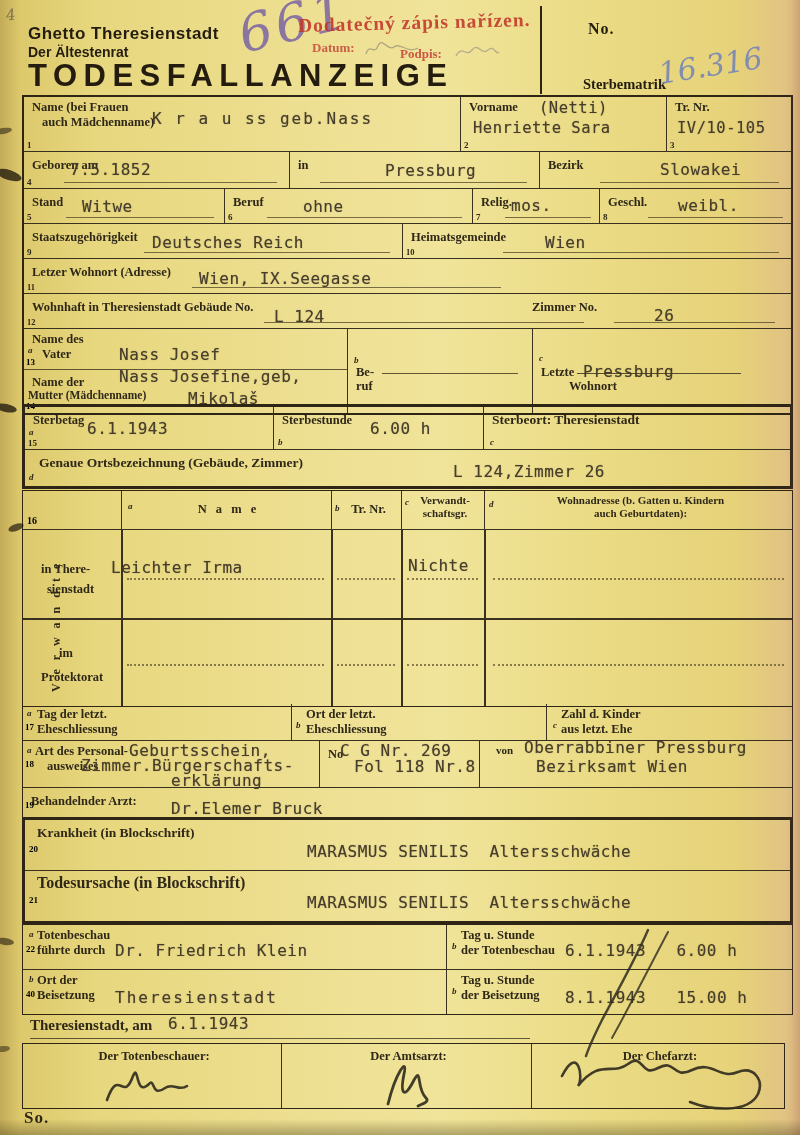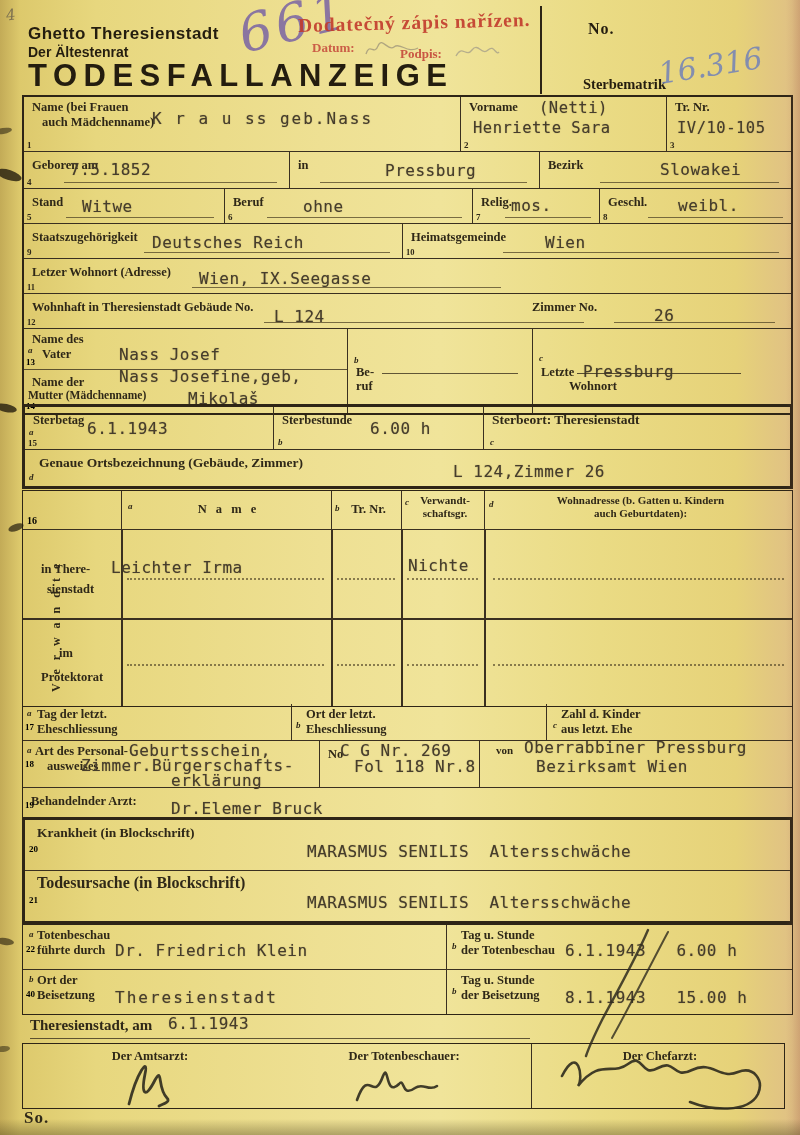--- a/index.html
+++ b/index.html
@@ -382,33 +382,33 @@
     </div>
   </div>
 
   <div class="abs" style="left:30px;top:1016px;">
     <span class="lbl" style="font-size:15px;">Theresienstadt, am</span>
     <span class="typed big" style="left:138px;top:-2px;">6.1.1943</span>
   </div>
   <div class="abs" style="left:30px;top:1038px;width:500px;height:1px;background:rgba(60,50,30,.8);"></div>
 
   <div class="box" style="left:22px;top:1043px;width:763px;height:66px;border-width:1.5px;display:flex;">
+    <div class="fcell" style="width:258px;text-align:center;border-left:none;">
+      <div class="lbl" style="margin-top:2px;">Der Totenbeschauer:</div>
+      <div class="abs" style="left:70px;top:14px;">
+        <svg width="110" height="48" viewBox="0 0 110 48">
+            <path d="M14,42 C26,8 30,46 40,18 C46,4 42,40 56,26 C62,19 58,40 72,30 C80,24 86,34 94,28" fill="none" stroke="#2e2a1d" stroke-width="2.6" stroke-linecap="round" opacity=".9"></path>
+          </svg>
+      </div>
+    </div>
     <div class="fcell" style="width:250px;text-align:center;">
       <div class="lbl" style="margin-top:2px;">Der Amtsarzt:</div>
       <div class="abs" style="left:80px;top:10px;">
         <svg width="100" height="54" viewBox="0 0 100 54">
             <path d="M26,50 C34,18 46,2 42,20 C38,40 42,46 52,26 C60,12 54,34 64,44 C68,48 60,50 56,52" fill="none" stroke="#2e2a1d" stroke-width="2.8" stroke-linecap="round" opacity=".9"></path>
-          </svg>
-      </div>
-    </div>
-    <div class="fcell" style="width:258px;text-align:center;border-left:none;">
-      <div class="lbl" style="margin-top:2px;">Der Totenbeschauer:</div>
-      <div class="abs" style="left:70px;top:14px;">
-        <svg width="110" height="48" viewBox="0 0 110 48">
-            <path d="M14,42 C26,8 30,46 40,18 C46,4 42,40 56,26 C62,19 58,40 72,30 C80,24 86,34 94,28" fill="none" stroke="#2e2a1d" stroke-width="2.6" stroke-linecap="round" opacity=".9"></path>
           </svg>
       </div>
     </div>
     <div class="fcell" style="flex:1;text-align:center;">
       <div class="lbl" style="margin-top:2px;">Der Chefarzt:</div>
     </div>
   </div>
 
   <div class="abs" style="left:540px;top:928px;z-index:5;">
     <svg width="258" height="200" viewBox="0 0 258 200">

